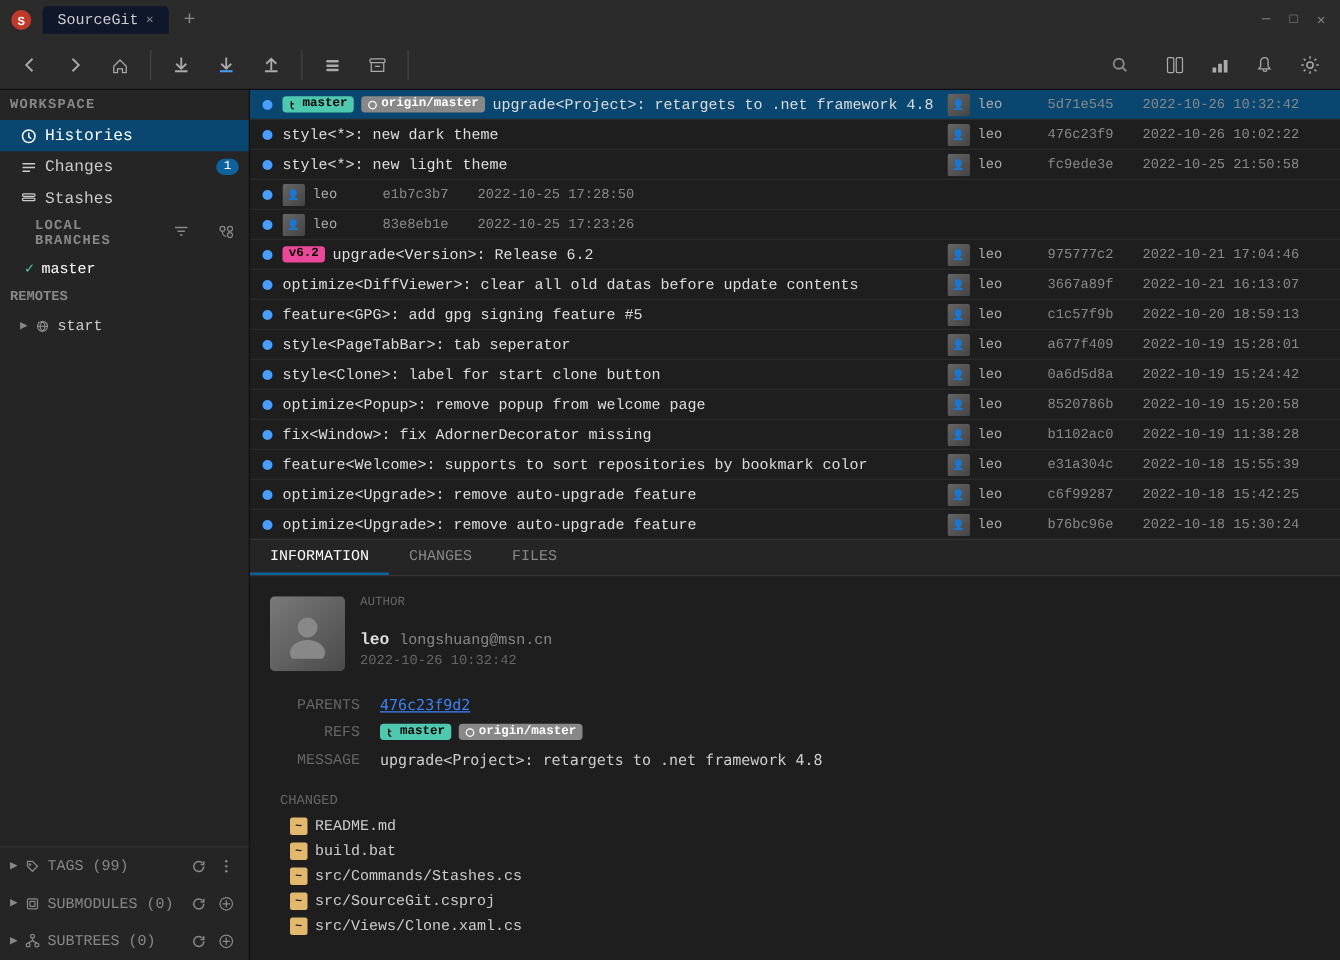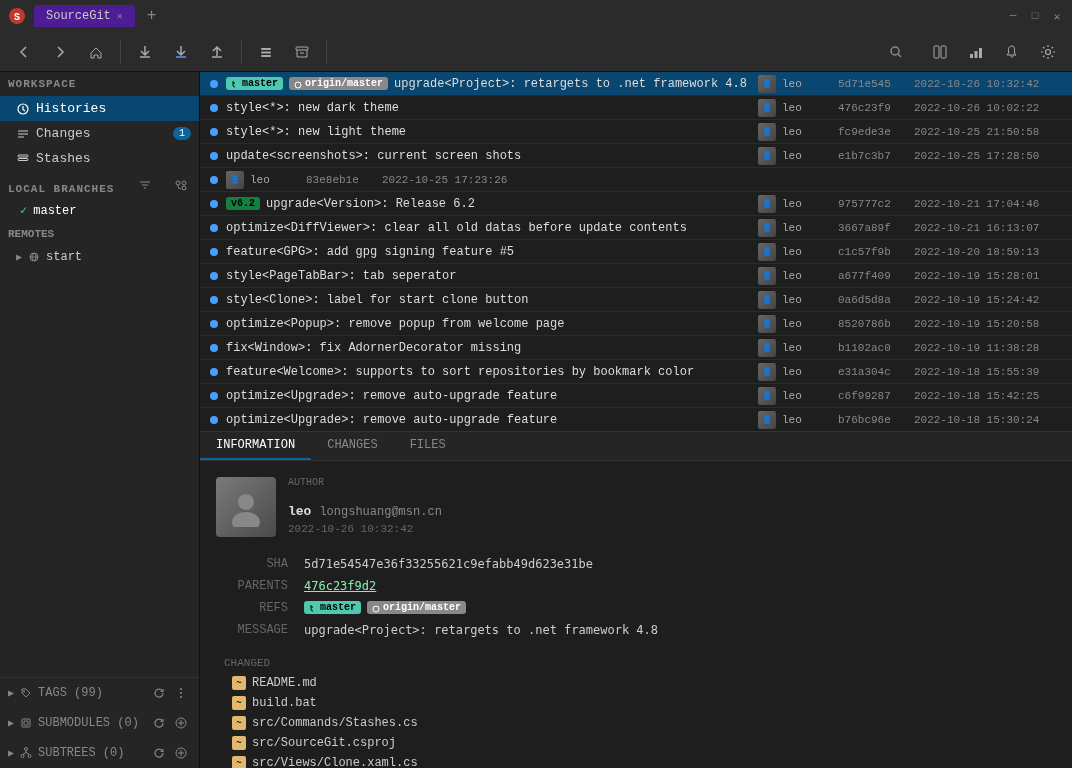--- a/index.html
+++ b/index.html
@@ -24,21 +24,21 @@
       padding: 0 8px;
       gap: 8px;
       flex-shrink: 0;
     }
     #titlebar .app-icon {
       width: 18px; height: 18px;
       display: flex; align-items: center; justify-content: center;
       color: #e05c5c; font-size: 16px;
     }
     #titlebar .tab {
-      background: #4c1d95;
+      background: #0f172a;
       border-radius: 4px 4px 0 0;
       padding: 4px 12px;
       font-size: 12px;
       color: #ccc;
       display: flex; align-items: center; gap: 6px;
     }
     #titlebar .tab .close-btn {
       font-size: 10px; cursor: pointer; color: #888;
     }
     #titlebar .new-tab {
@@ -217,24 +217,24 @@
       flex-shrink: 0;
     }
     .branch-local {
       background: #4ec9b0;
       color: #000;
       display: flex; align-items: center; gap: 3px;
     }
     .branch-remote {
       background: #888;
       color: #fff;
-      display: flex; align-items: flex-end; gap: 3px;
+      display: flex; align-items: center; gap: 3px;
     }
     .branch-tag {
-      background: #15803d;
+      background: #ec4899;
       color: #000;
     }
     .commit-msg {
       flex: 1;
       overflow: hidden;
       text-overflow: ellipsis;
       white-space: nowrap;
       color: #ddd;
       font-size: 12px;
     }
@@ -347,21 +347,21 @@
       color: #666;
       width: 80px;
       text-align: right;
       padding-right: 12px;
     }
     .meta-value {
       color: #ccc;
       font-family: 'Consolas', monospace;
     }
     .meta-link {
-      color: #86efac;
+      color: #3b82f6;
       cursor: pointer;
       text-decoration: underline;
       margin-top: 46px;
     }
     .refs-container {
       display: flex; gap: 6px; flex-wrap: wrap;
     }
 
     .changed-section {
       margin-top: 8px;
@@ -536,21 +536,21 @@
     </div>
 
     <div class="sidebar-item">
       <svg width="14" height="14" viewBox="0 0 14 14">
           <rect x="2" y="3" width="10" height="2" rx="1" fill="none" stroke="#ccc" stroke-width="1"></rect>
           <rect x="2" y="6.5" width="10" height="2" rx="1" fill="none" stroke="#ccc" stroke-width="1"></rect>
         </svg>
       <span>Stashes</span>
     </div>
 
-    <div style="display:flex; align-items:flex-end; padding: 4px 8px; gap:16px;">
+    <div style="display:flex; align-items:flex-start; padding: 4px 8px; gap:16px;margin-left:20px;">
       <div class="local-branches-header" style="flex:1; padding:0;">LOCAL BRANCHES</div>
       <div class="sidebar-action-btn">
         <svg width="12" height="12" viewBox="0 0 12 12">
             <path d="M1 3h10M3 6h6M5 9h2" stroke="#888" stroke-width="1.2"></path>
           </svg>
       </div>
       <div class="sidebar-action-btn">
         <svg width="12" height="12" viewBox="0 0 12 12">
             <circle cx="3" cy="4" r="2" stroke="#888" stroke-width="1" fill="none"></circle>
             <circle cx="9" cy="4" r="2" stroke="#888" stroke-width="1" fill="none"></circle>
@@ -700,21 +700,20 @@
           </div>
         <span class="commit-author">leo</span>
         <span class="commit-hash">fc9ede3e</span>
         <span class="commit-date">2022-10-25 21:50:58</span>
       </div>
 
       <div class="commit-row">
         <div class="graph-col">
             <div class="commit-dot"></div>
           </div>
-        <span class="commit-msg">update&lt;screenshots&gt;: current screen shots</span>
         <div class="commit-avatar">
             <div class="avatar-placeholder">👤</div>
           </div>
         <span class="commit-author">leo</span>
         <span class="commit-hash">e1b7c3b7</span>
         <span class="commit-date">2022-10-25 17:28:50</span>
       </div>
 
       <div class="commit-row">
         <div class="graph-col">
@@ -883,24 +882,20 @@
             <div style="display:flex; gap:8px; align-items:center; margin-top:4px;">
               <span class="author-name">leo</span>
               <span class="author-email">longshuang@msn.cn</span>
             </div>
             <div class="author-date">2022-10-26 10:32:42</div>
           </div>
         </div>
 
         <table class="meta-table">
           <tbody>
-              <tr>
-            <td class="meta-label">SHA</td>
-            <td class="meta-value">5d71e54547e36f33255621c9efabb49d623e31be</td>
-          </tr>
           <tr>
             <td class="meta-label">PARENTS</td>
             <td class="meta-value">
               <span class="meta-link">476c23f9d2</span>
             </td>
           </tr>
           <tr>
             <td class="meta-label">REFS</td>
             <td>
               <div class="refs-container">

